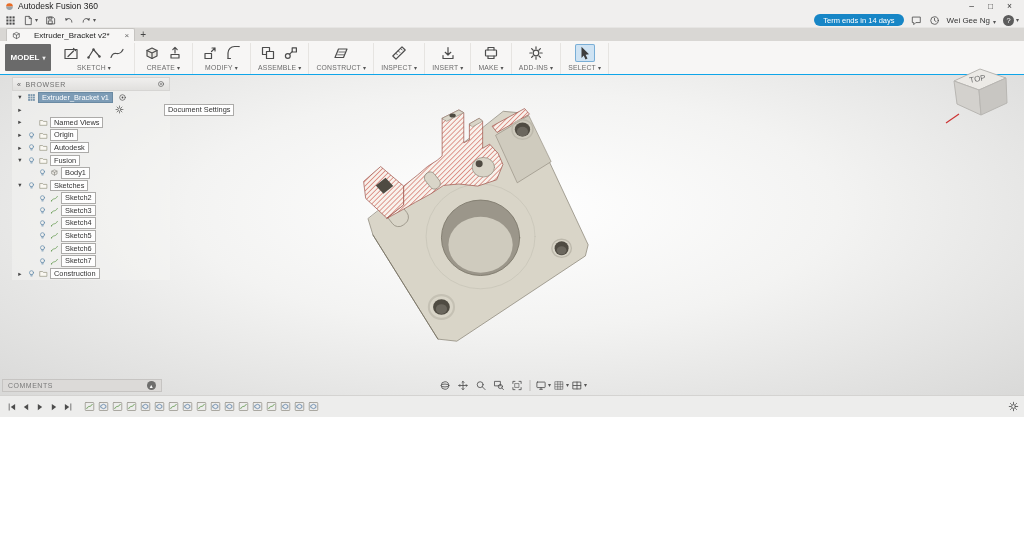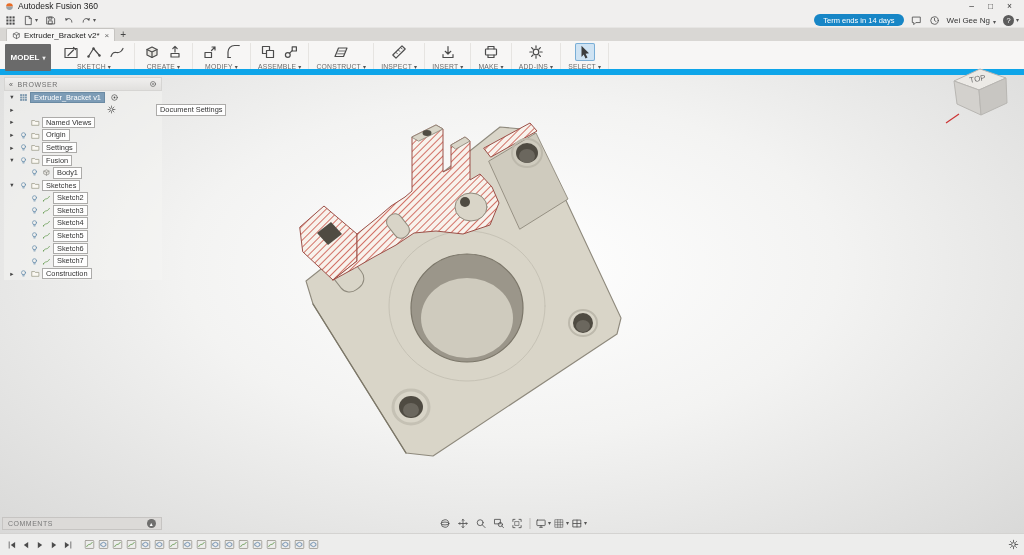--- a/index.html
+++ b/index.html
@@ -1,16 +1,16 @@
 <!DOCTYPE html>
 <html><head>
 <meta charset="utf-8">
 <style>
   html,body{margin:0;padding:0;background:#fff}
-  .app{position:relative;width:1024px;height:555px;overflow:hidden;background:#0ea5e9;
+  .app{position:relative;width:1024px;height:417px;overflow:hidden;background:#0ea5e9;
        font-family:"Liberation Sans",sans-serif;font-size:9px;color:#222;user-select:none}
   .ic{display:inline-flex;align-items:center;justify-content:center}
   .ic svg{width:12px;height:12px;stroke:#4c4c4c;fill:none;stroke-width:1.2;stroke-linecap:round;stroke-linejoin:round}
   .caret{font-size:6px;color:#555;line-height:1}
 
   
   .titlebar{height:13px;background:#f0efee;display:flex;align-items:center;gap:4px;padding:0 5px;box-sizing:border-box}
   .titlebar .ic svg{width:9px;height:9px}
   .apptitle{font-size:8.5px;line-height:13px}
   .winbtns{margin-left:auto;display:flex}
@@ -23,27 +23,27 @@
   .qbtn svg{width:11px;height:11px}
   .qright{margin-left:auto;display:flex;align-items:center;gap:7px}
   .badge{background:#1786c6;color:#fff;font-size:7.5px;padding:1.5px 9px;border-radius:1px;line-height:1.2}
   .user{display:inline-flex;align-items:flex-end;gap:3px;font-size:8px;color:#333}
   .helpc{width:11px;height:11px;border-radius:50%;background:#5c5c5c;color:#fff;font-size:7.5px;display:inline-flex;align-items:center;justify-content:center}
   .help{display:inline-flex;align-items:center;gap:2px}
 
   
   .tabbar{height:13px;background:#d9d7d4;display:flex;align-items:flex-end;padding-left:6px;box-sizing:border-box}
   .tab{height:13px;background:#f7f6f5;border:1px solid #c6c4c1;border-bottom:none;border-radius:2px 2px 0 0;
-       display:flex;align-items:center;gap:3px;padding:0 5px;font-size:8px;box-sizing:border-box}
+       display:flex;align-items:center;gap:13px;padding:0 5px;font-size:8px;box-sizing:border-box}
   .tab svg{width:9px;height:9px}
   .tclose{font-size:8px;color:#666;margin-left:2px}
   .newtab{width:16px;text-align:center;font-size:10px;color:#444;line-height:13px}
 
   
-  .ribbon{height:34px;background:#f7f6f5;border-bottom:6px solid #0ea5e9;display:flex;align-items:stretch;padding:2px 4px 0;box-sizing:border-box}
+  .ribbon{height:34px;background:#f7f6f5;border-bottom:1px solid #0ea5e9;display:flex;align-items:stretch;padding:2px 4px 0;box-sizing:border-box}
   .wsbtn{width:46px;height:27px;margin:1px 3px 2px 1px;background:#6a6a6a;color:#fff;font-size:8px;font-weight:bold;
          display:flex;align-items:center;justify-content:center;gap:3px;border-radius:1px}
   .wsbtn .caret{color:#eee}
   #ribbon-groups{display:flex}
   .rgroup{display:flex;flex-direction:column;align-items:center;padding:0 7px;border-right:1px solid #e6e4e1}
   .ricons{display:flex;gap:3px;align-items:center;height:19px}
   .rbtn{width:20px;height:18px;display:flex;align-items:center;justify-content:center;border-radius:2px}
   .rbtn svg{width:16px;height:16px}
   .rbtn.hl{background:#cfe3f3;box-shadow:0 0 0 1px #79aed6 inset}
   .rlabel{font-size:6.8px;color:#6a6a6a;display:flex;align-items:center;gap:2px;margin-top:2px;letter-spacing:.2px}
@@ -51,21 +51,21 @@
   
   .canvas{position:absolute;top:75px;left:0;right:0;bottom:22px;
           background:radial-gradient(ellipse at 50% 42%,#ffffff 0%,#f3f3f2 45%,#d9d9d8 100%)}
   .modelsvg{position:absolute;inset:0;width:100%;height:100%}
 
   
   .viewcube{position:absolute;top:-16px;right:6px;width:76px;height:72px}
   .viewcube svg{width:76px;height:72px}
 
   
-  .browser{position:absolute;top:2px;left:4px;width:158px;background:rgba(246,246,245,.45)}
+  .browser{position:absolute;top:2px;left:12px;width:158px;background:rgba(246,246,245,.45)}
   .bheader{height:12px;background:linear-gradient(#f0efee,#e1e0de);border:1px solid #d6d5d3;display:flex;align-items:center;gap:4px;
            font-size:7px;color:#6f6f6f;letter-spacing:.6px;padding:0 4px}
   .bheader svg{width:8px;height:8px}
   .collapse{font-size:7px;color:#555}
   .bspacer{flex:1}
   .brow{display:flex;align-items:center;height:12.6px;gap:2px;padding-left:4px}
   .brow svg{width:9px;height:9px}
   .tarrow{width:8px;font-size:6.5px;color:#444;text-align:center;flex:0 0 8px}
   .icslot{width:10px;flex:0 0 10px;display:inline-flex;justify-content:center}
   .chip{border:1px solid #acaba9;background:rgba(255,255,255,.92);padding:0 3px;font-size:7.4px;line-height:9.5px;color:#333;white-space:nowrap}
@@ -582,21 +582,21 @@
                 </svg>
               </span>
             </span>
             <span class="icslot">
               <span class="ic">
                 <svg viewBox="0 0 16 16">
                   <path d="M2 4.5h4.4l1.4 1.6H14V13H2z" fill="#faf8f2" stroke="#94927f"></path>
                 </svg>
               </span>
             </span>
-            <span class="chip">Settings</span>
+            <span class="chip">Autodesk</span>
           </div>
           <div class="brow" style="padding-left: 4px;">
             <span class="tarrow">▾</span>
             <span class="icslot">
               <span class="ic">
                 <svg viewBox="0 0 16 16">
                   <g stroke="#5e87a8">
                     <circle cx="8" cy="6.6" r="3.6"></circle>
                     <path d="M6.5 10.4h3M7 12.4h2"></path>
                   </g>

